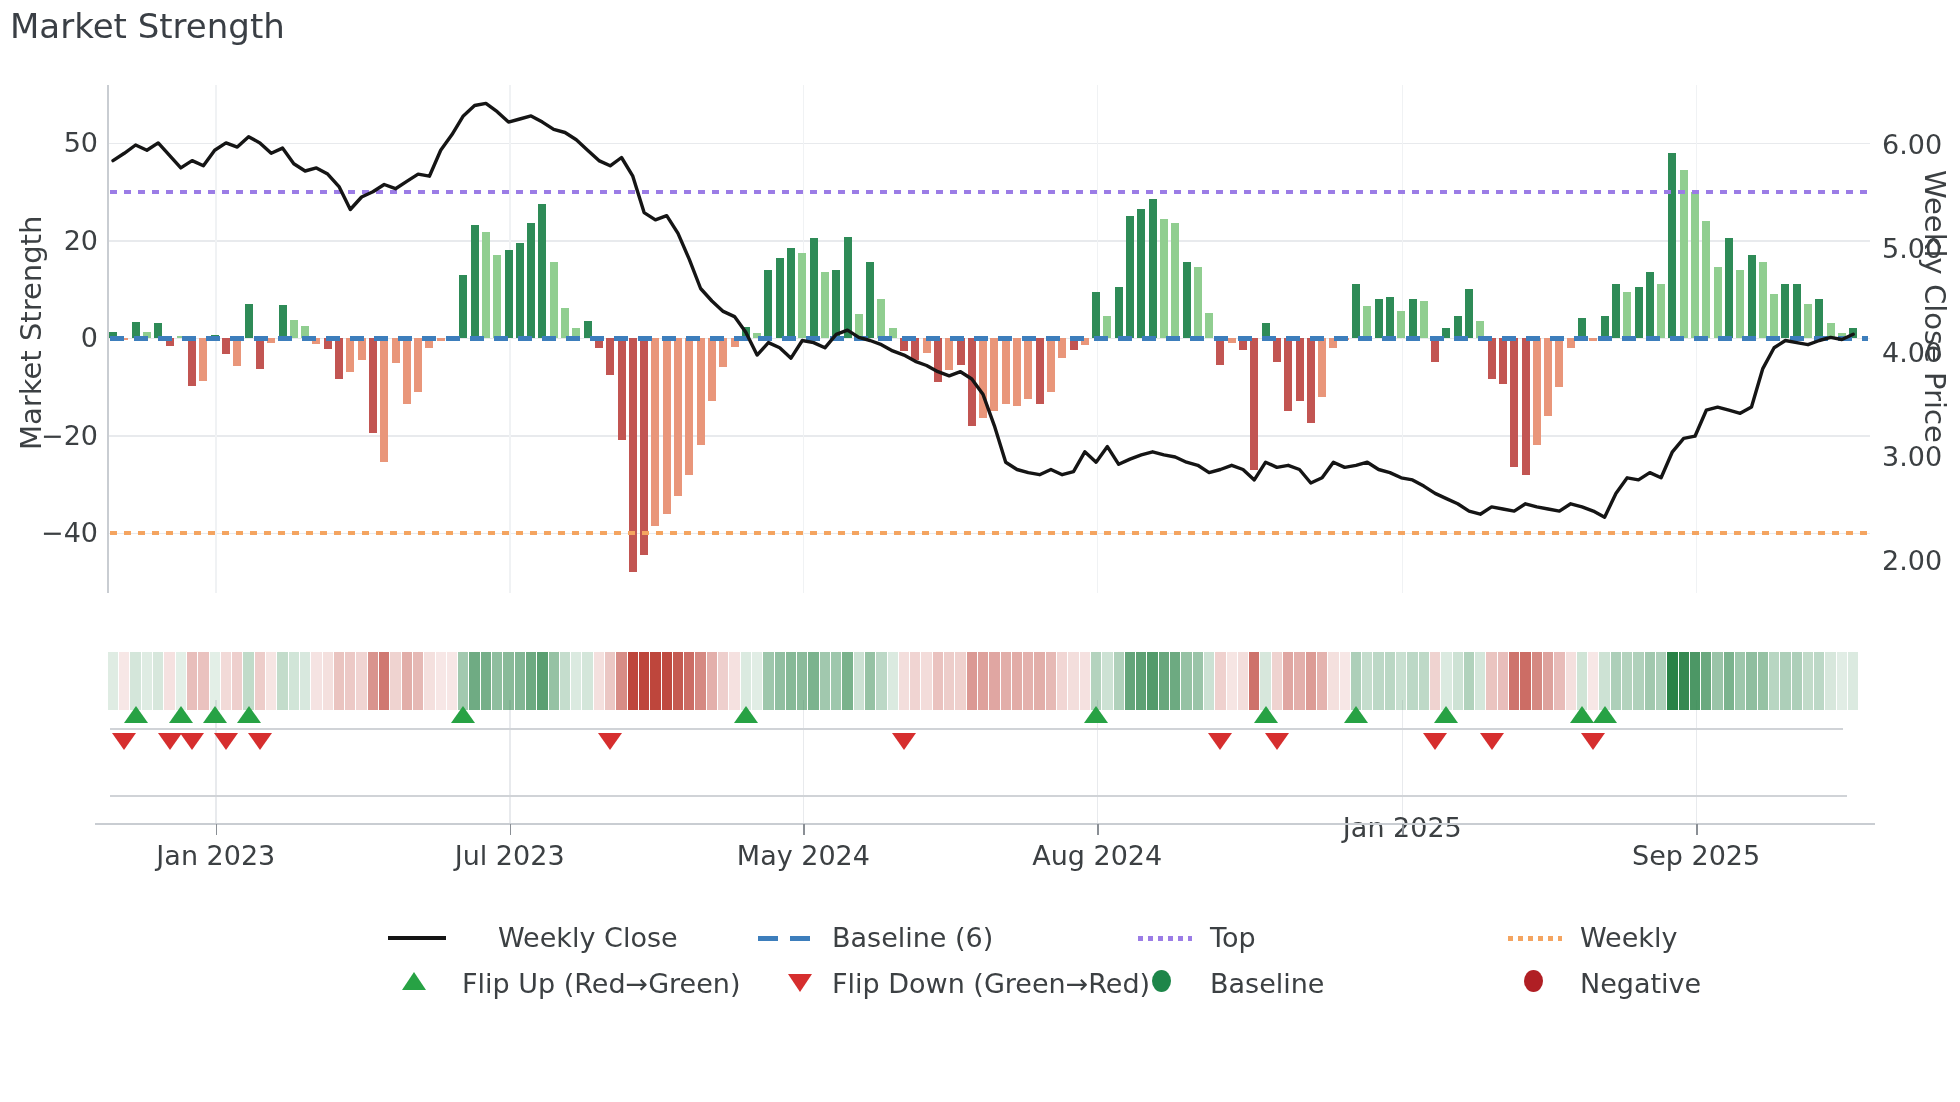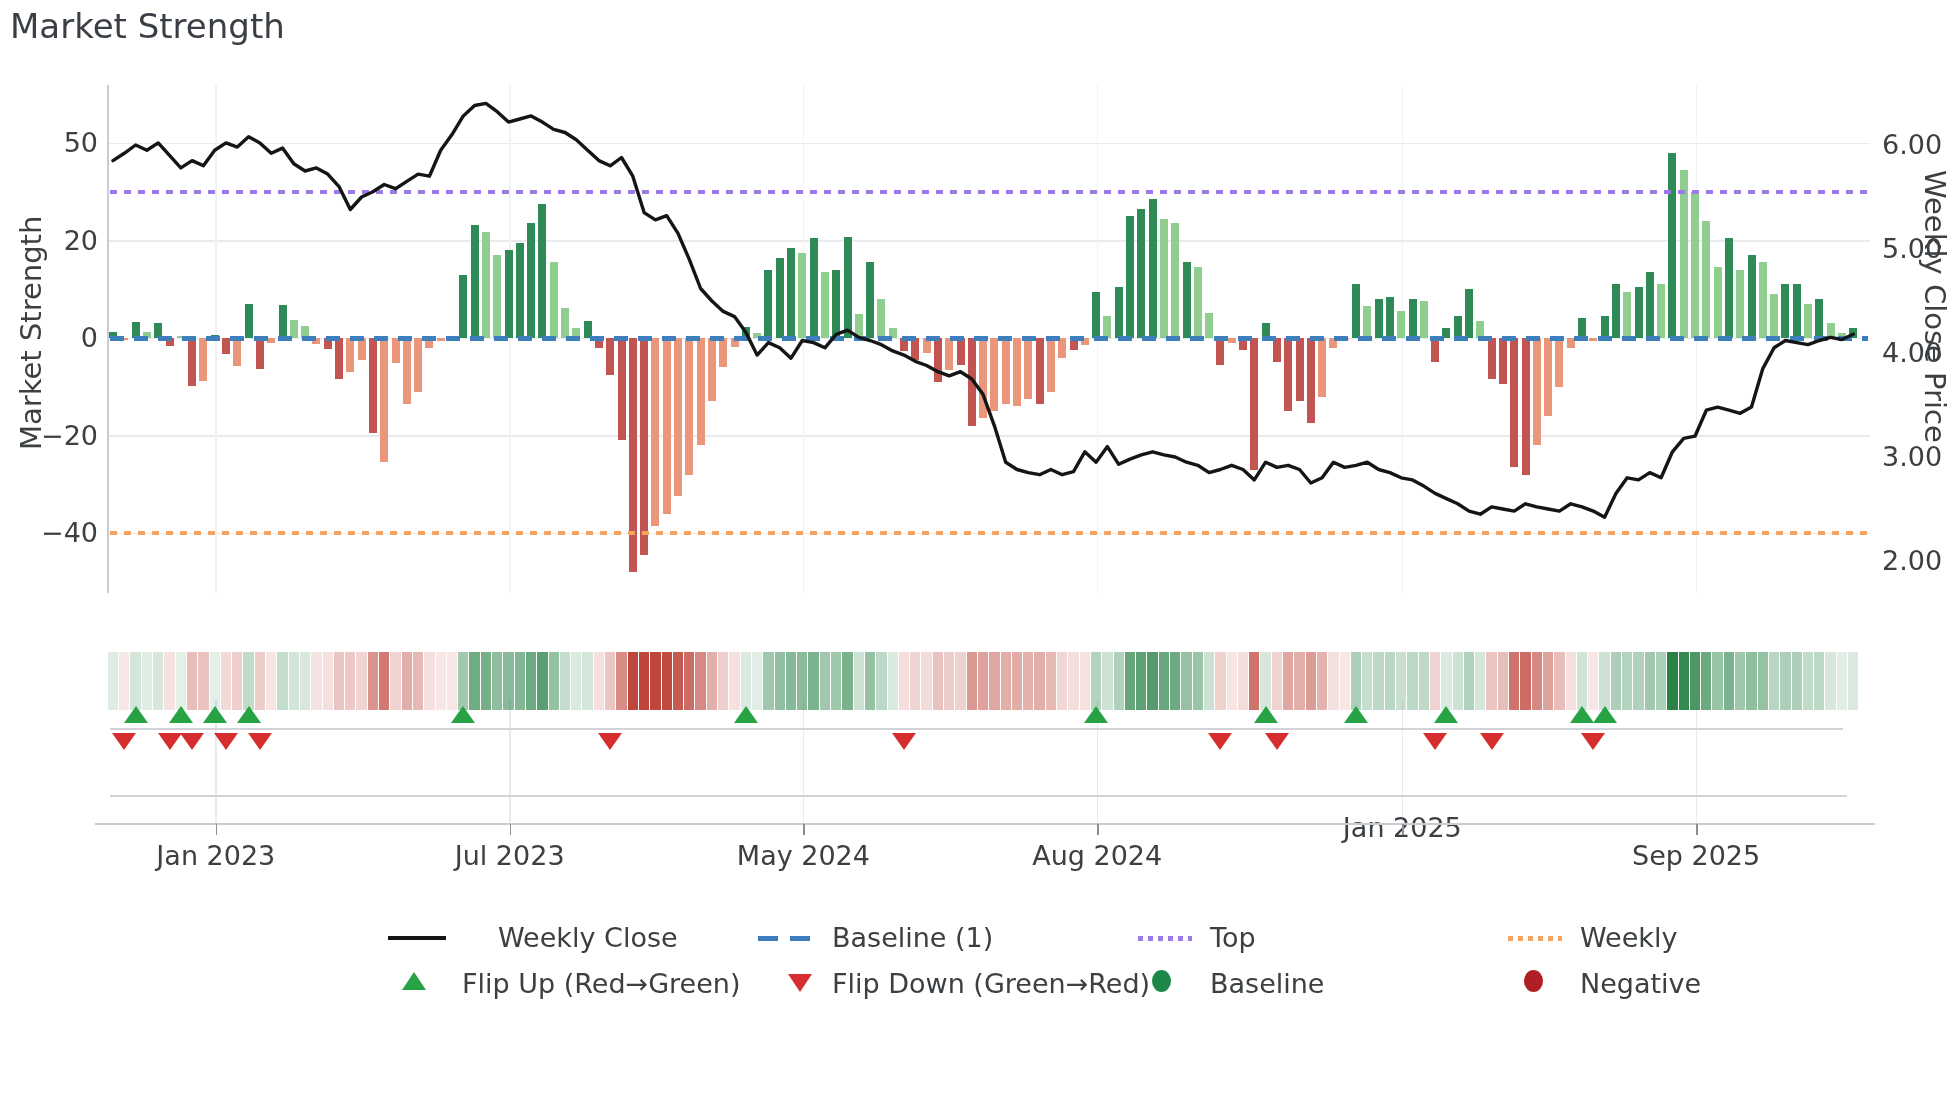--- a/index.html
+++ b/index.html
@@ -435,21 +435,21 @@
     </div>
 
   <div id="ylab-left" class="axlab" style="left:14px;top:450px;">Market Strength</div>
   <div id="ylab-right" class="axlab" style="left:1952px;top:170px;">Weekly Close Price</div>
 
 
   <div id="legend">
     <span class="leg-line" style="left:388px;top:936px;"></span>
     <span class="leg-label" style="left:462px;top:922px;margin-left:36px;">Weekly Close</span>
     <span class="leg-dash" style="left:758px;top:936px;"></span>
-    <span class="leg-label" style="left:832px;top:922px;">Baseline (1)</span>
+    <span class="leg-label" style="left:832px;top:922px;">Baseline (6)</span>
     <span class="leg-dot-p" style="left:1138px;top:936px;"></span>
     <span class="leg-label" style="left:1210px;top:922px;">Top</span>
     <span class="leg-dot-o" style="left:1508px;top:936px;"></span>
     <span class="leg-label" style="left:1580px;top:922px;">Weekly</span>
 
     <span class="leg-tri-up" style="left:402px;top:972px;"></span>
     <span class="leg-label" style="left:462px;top:968px;">Flip Up (Red→Green)</span>
     <span class="leg-tri-down" style="left:788px;top:974px;"></span>
     <span class="leg-label" style="left:832px;top:968px;">Flip Down (Green→Red)</span>
     <span class="leg-circ-g" style="left:1152px;top:970px;"></span>

